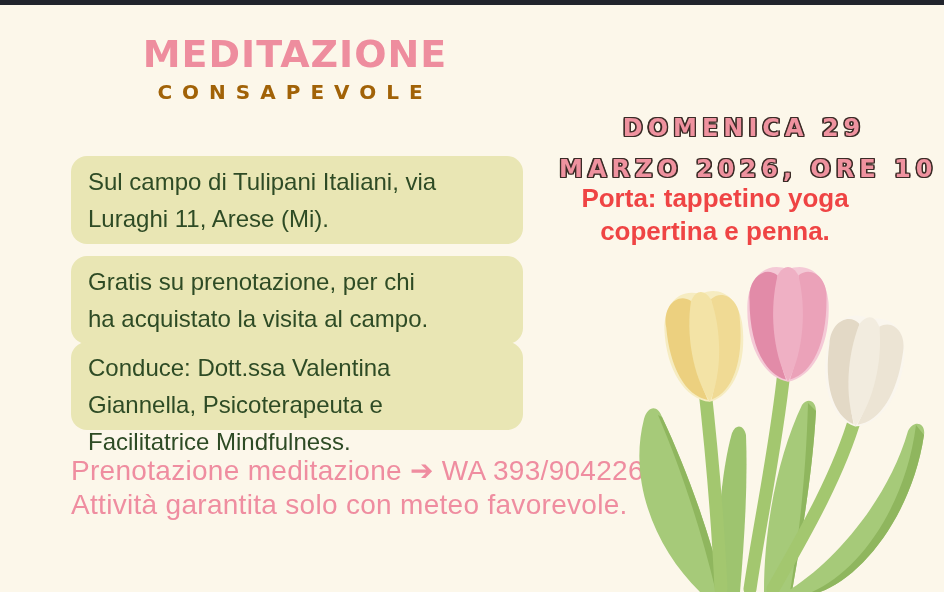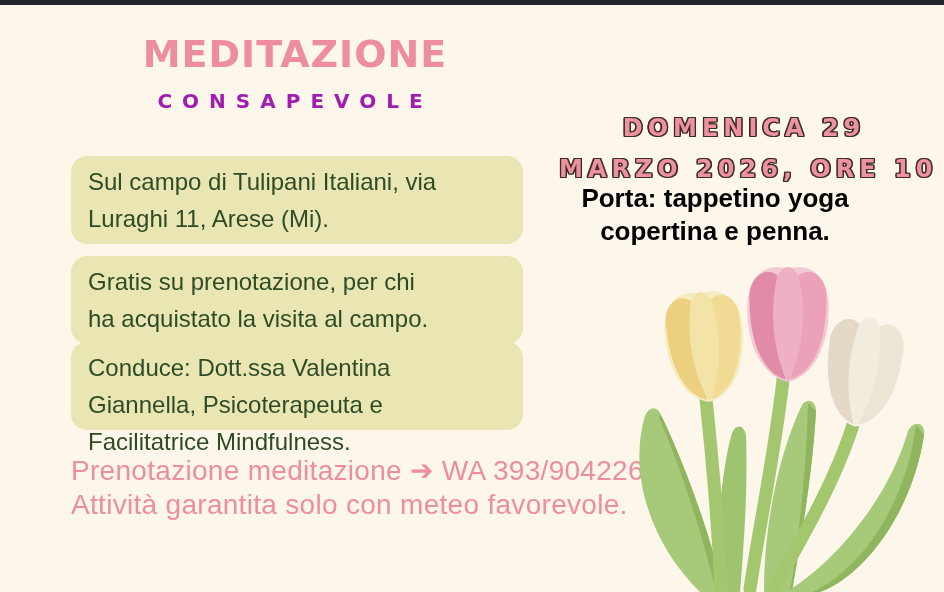--- a/index.html
+++ b/index.html
@@ -4,36 +4,36 @@
 <style>
   html,body{margin:0;padding:0;}
   body{width:944px;height:592px;overflow:hidden;font-family:"Liberation Sans",sans-serif;}
   .poster{position:relative;width:944px;height:592px;background:#fcf7ea;overflow:hidden;}
   .top-bar{position:absolute;left:0;top:0;width:944px;height:5px;background:#21242c;}
 
   
   .title-block{position:absolute;left:70px;top:34px;width:450px;text-align:center;}
   .title-main{font-family:"DejaVu Sans",sans-serif;font-weight:bold;font-size:38px;line-height:1.1;
     color:#ee8d9e;letter-spacing:1px;white-space:nowrap;}
-  .title-sub{font-family:"DejaVu Sans",sans-serif;font-weight:bold;font-size:20px;margin-top:13px;
-    color:#a21caf;letter-spacing:10px;white-space:nowrap;}
+  .title-sub{font-family:"DejaVu Sans",sans-serif;font-weight:bold;font-size:20px;margin-top:4px;
+    color:#a16207;letter-spacing:10px;white-space:nowrap;}
 
   
   .date-block{position:absolute;left:559px;top:108px;width:370px;text-align:center;
     font-family:"DejaVu Sans",sans-serif;font-weight:bold;font-size:24px;letter-spacing:5px;
     color:#ef929f;line-height:1.72;white-space:nowrap;}
   .outlined{text-shadow:
     -1.3px -1.3px 0 #3b2c27, 1.3px -1.3px 0 #3b2c27,
     -1.3px  1.3px 0 #3b2c27, 1.3px  1.3px 0 #3b2c27,
      0 -1.3px 0 #3b2c27, 0 1.3px 0 #3b2c27,
     -1.3px 0 0 #3b2c27, 1.3px 0 0 #3b2c27;}
 
   
   .bring-note{position:absolute;left:530px;top:182px;width:370px;text-align:center;
-    font-size:26px;line-height:1.26;color:#000000;white-space:pre-line;font-weight:bold;
+    font-size:26px;line-height:1.26;color:#ef4444;white-space:pre-line;font-weight:bold;
     font-family:"Liberation Sans",sans-serif;}
 
   
   .box{position:absolute;left:71px;width:452px;box-sizing:border-box;background:#e9e6b4;
     border-radius:16px;padding:7px 17px;color:#2e4b25;font-size:24px;line-height:1.55;
     white-space:pre-line;font-family:"Liberation Sans",sans-serif;}
   .box1{top:156px;}
   .box2{top:256px;}
   .box3{top:342px;height:88px;overflow:visible;}
 

